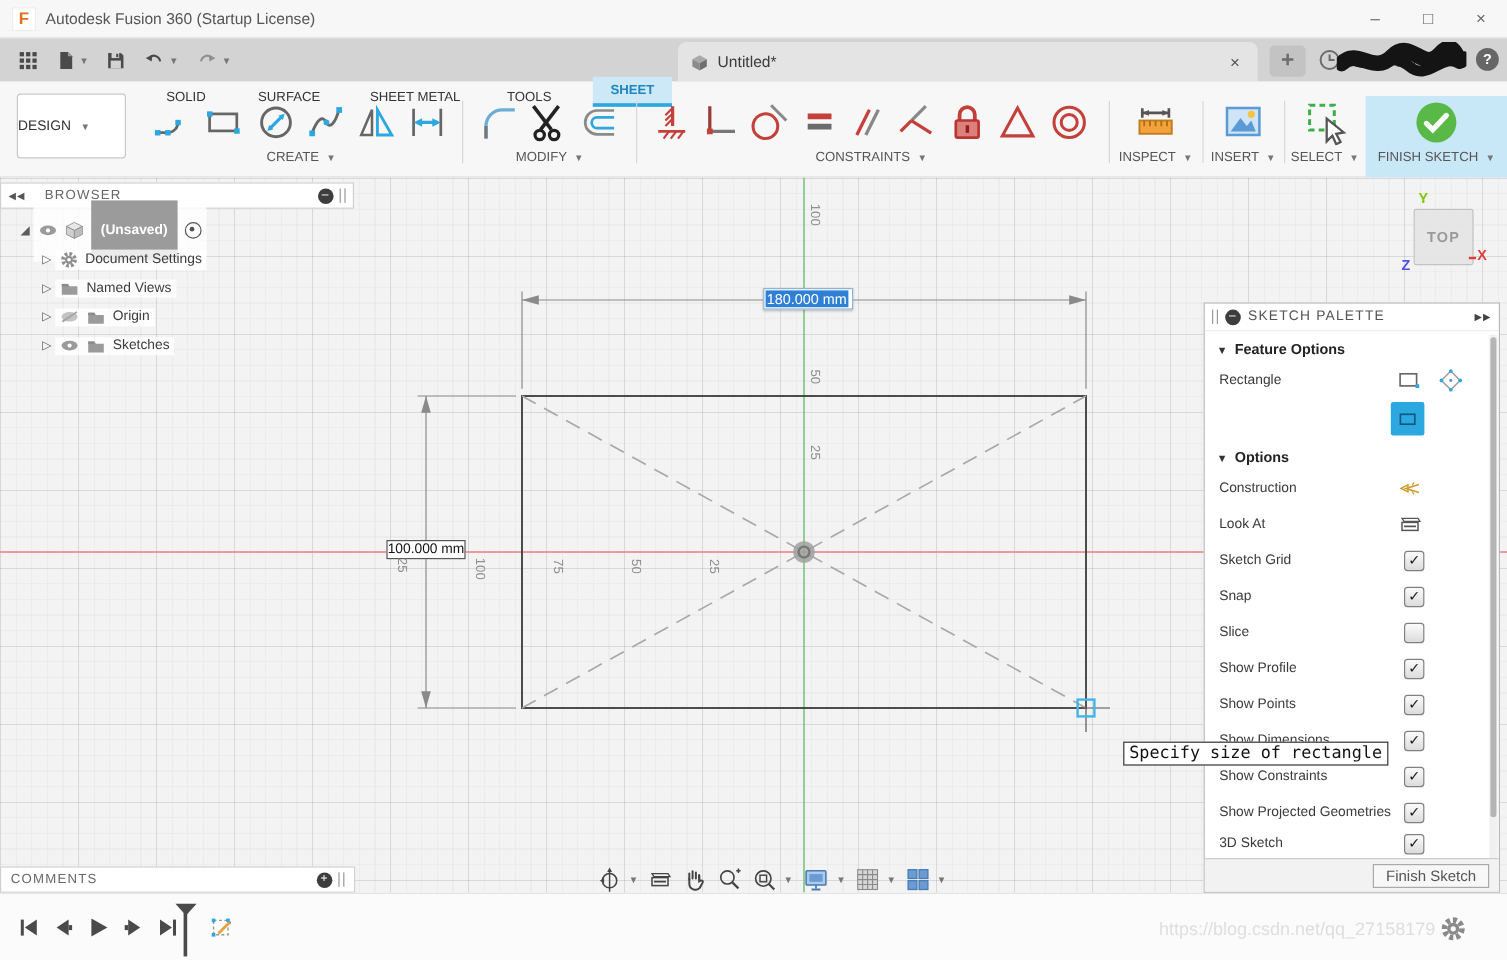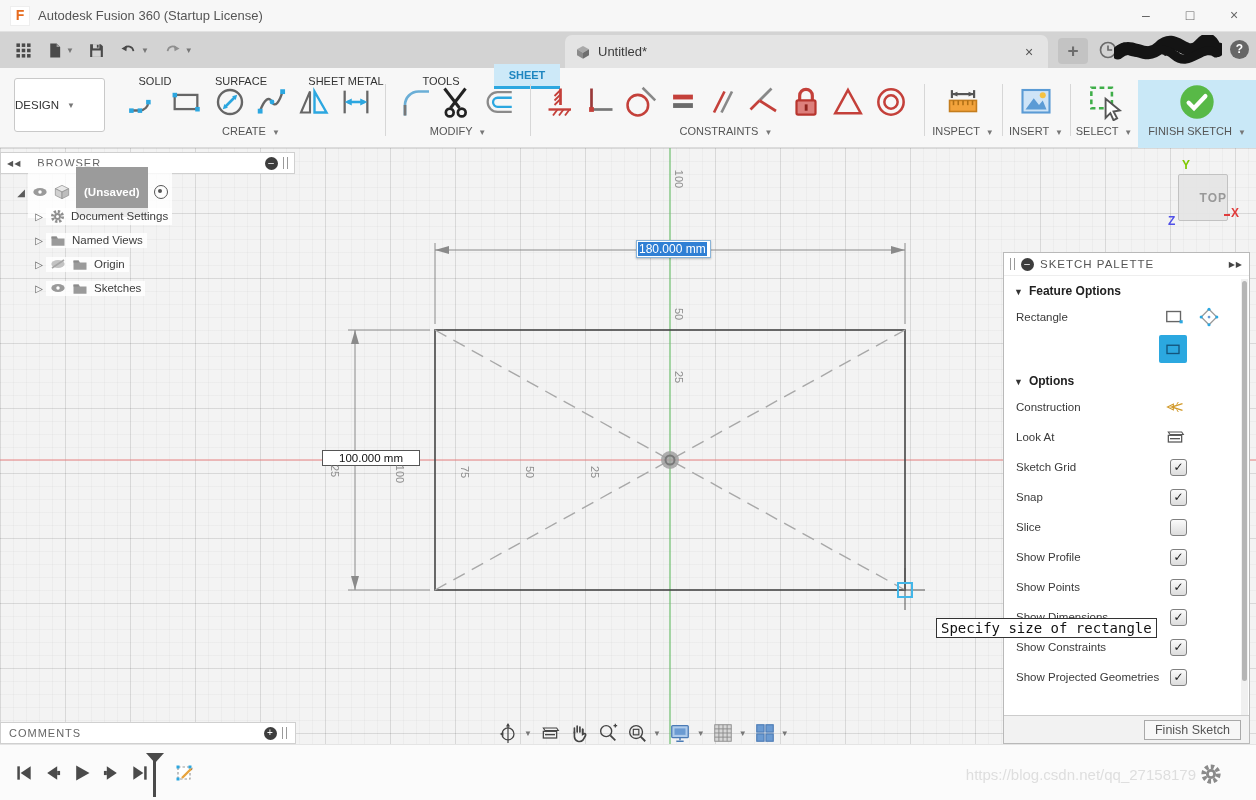--- a/index.html
+++ b/index.html
@@ -47,29 +47,29 @@
   .canvas{position:absolute;left:0;top:148px;width:1256px;height:596px;background-color:#f3f3f3;
     background-image:
       repeating-linear-gradient(to right, rgba(0,0,0,0.085) 0 1px, transparent 1px 65px),
       repeating-linear-gradient(to bottom, rgba(0,0,0,0.085) 0 1px, transparent 1px 65px),
       repeating-linear-gradient(to right, rgba(0,0,0,0.028) 0 1px, transparent 1px 13px),
       repeating-linear-gradient(to bottom, rgba(0,0,0,0.028) 0 1px, transparent 1px 13px);}
   .dim-input{position:absolute;left:636px;top:92px;background:#fff;border:1px solid #8ab4d8;padding:1px 3px 1px 1px;
              font-size:12px;box-shadow:0 1px 2px rgba(0,0,0,.25)}
   .dim-input .sel{background:#2f7fd4;color:#fff;padding:0 1px}
   .dim-label{position:absolute;left:322px;top:302px;width:64px;background:#fff;border:1px solid #555;
-             font-size:11.5px;color:#111;text-align:center;padding:1px 16px}
+             font-size:11.5px;color:#111;text-align:center;padding:1px 0}
   .gridnum{position:absolute;font-size:11px;color:#8f8f8f;transform:rotate(90deg);width:26px;text-align:center}
   .tooltip{position:absolute;left:936px;top:470px;background:#fff;border:1px solid #333;
            font-family:"DejaVu Sans Mono","Liberation Mono",monospace;font-size:14px;color:#111;
            padding:1px 4px;white-space:nowrap;z-index:40}
   
   .viewcube{position:absolute;left:1178px;top:26px;width:48px;height:45px;background:rgba(229,229,229,.95);
             border:1px solid #c2c2c2;border-radius:2px;color:#999;font-size:12px;font-weight:bold;
-            display:flex;align-items:center;justify-content:flex-end;letter-spacing:1px}
+            display:flex;align-items:center;justify-content:center;letter-spacing:1px}
   .vc-axis{position:absolute;font-size:12px;font-weight:bold}
   
   .browser{position:absolute;left:0px;top:4px;width:295px}
   .bheader{height:22px;background:#fff;border:1px solid #d0d0d0;display:flex;align-items:center;
            font-size:11px;color:#666;letter-spacing:1px;padding:0 6px;box-sizing:border-box}
   .trow{display:flex;align-items:center;height:24px;font-size:11.5px;color:#3c3c3c}
   .chip{background:rgba(255,255,255,.8);padding:1px 4px;display:flex;align-items:center;gap:6px}
   .unsaved{background:#9b9b9b;color:#fff;font-weight:bold;padding:19px 8px}
   .exp{color:#5c5c5c;font-size:10px;width:14px;text-align:center}
   .mini-circle{width:13px;height:13px;border-radius:50%;background:#3d3d3d;color:#fff;text-align:center;
@@ -653,20 +653,26 @@
       <span class="ctrl">
           <span class="cb on"></span>
         </span>
     </div>
     <div class="prow">
       <span>Show Projected Geometries</span>
       <span class="ctrl">
           <span class="cb on"></span>
         </span>
     </div>
+    <div class="prow" style="height:22px;overflow:hidden">
+      <span>3D Sketch</span>
+      <span class="ctrl">
+          <span class="cb on"></span>
+        </span>
+    </div>
 
     <div class="pscroll">
         <div class="pthumb"></div>
       </div>
     <div class="pfooter">
       <button class="finish-btn">Finish Sketch</button>
     </div>
   </div>
 
   <div class="comments">

